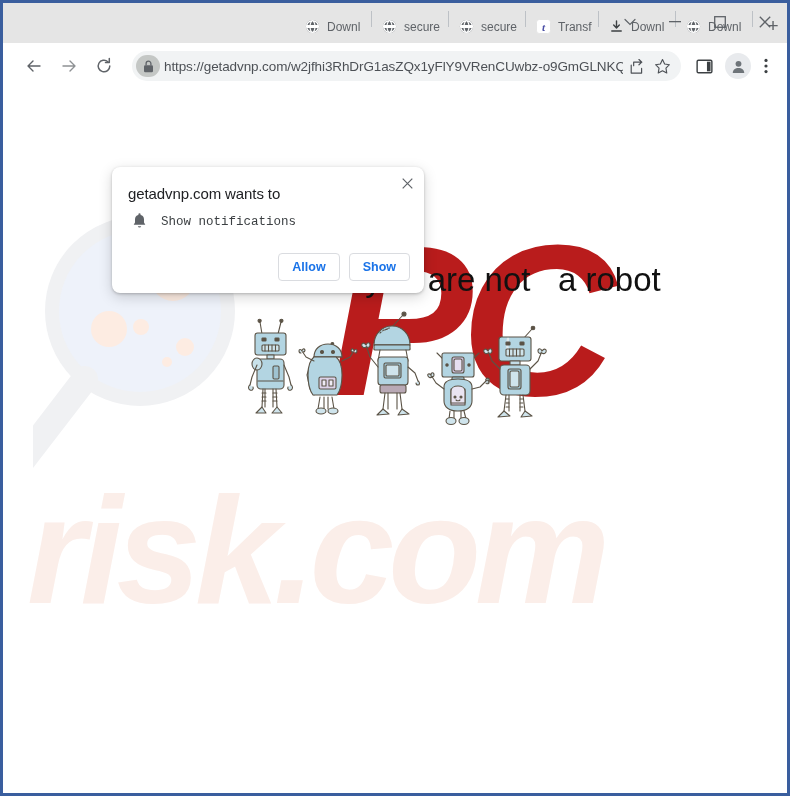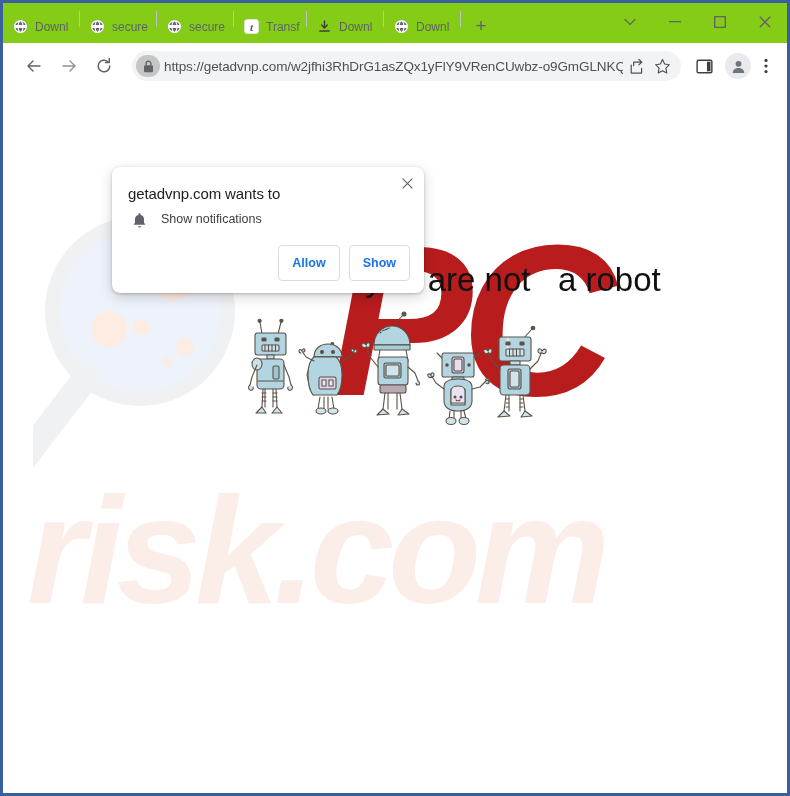--- a/index.html
+++ b/index.html
@@ -20,23 +20,24 @@
     border: 3px solid #3a5e9e;
     background: #ffffff;
     overflow: hidden;
   }
 
   
   .tabstrip {
     position: absolute;
     left: 0; top: 0;
     width: 784px; height: 40px;
-    background: #84cc16;
+    background: #e5e5e5;
     display: flex;
     align-items: flex-end;
+    justify-content: flex-end;
   }
 
   .tab {
     position: relative;
     height: 33px;
     display: flex;
     align-items: center;
     padding: 0 6px 0 10px;
     gap: 7px;
     font-size: 12px;
@@ -288,37 +289,38 @@
     left: 16px; top: 18px;
     font-size: 15px;
     color: #202124;
     letter-spacing: -0.1px;
   }
 
   .pd-row {
     position: absolute;
     left: 20px; top: 45px;
     display: flex;
-    align-items: flex-start;
+    align-items: flex-end;
     gap: 14px;
+    font-family: Liberation Mono, monospace;
   }
   .pd-row-label {
     font-size: 12.5px;
     color: #3c4043;
   }
 
   .pd-buttons {
     position: absolute;
     right: 14px; bottom: 12px;
     display: flex;
     gap: 9px;
   }
   .pd-btn {
     min-width: 57px;
-    height: 36px;
+    height: 28px;
     padding: 8px 13px;
     background: #ffffff;
     border: 1px solid #dadce0;
     border-radius: 4px;
     color: #1a73e8;
     font-size: 12.5px;
     font-family: "Liberation Sans", sans-serif;
     font-weight: bold;
     display: flex;
     align-items: center;

